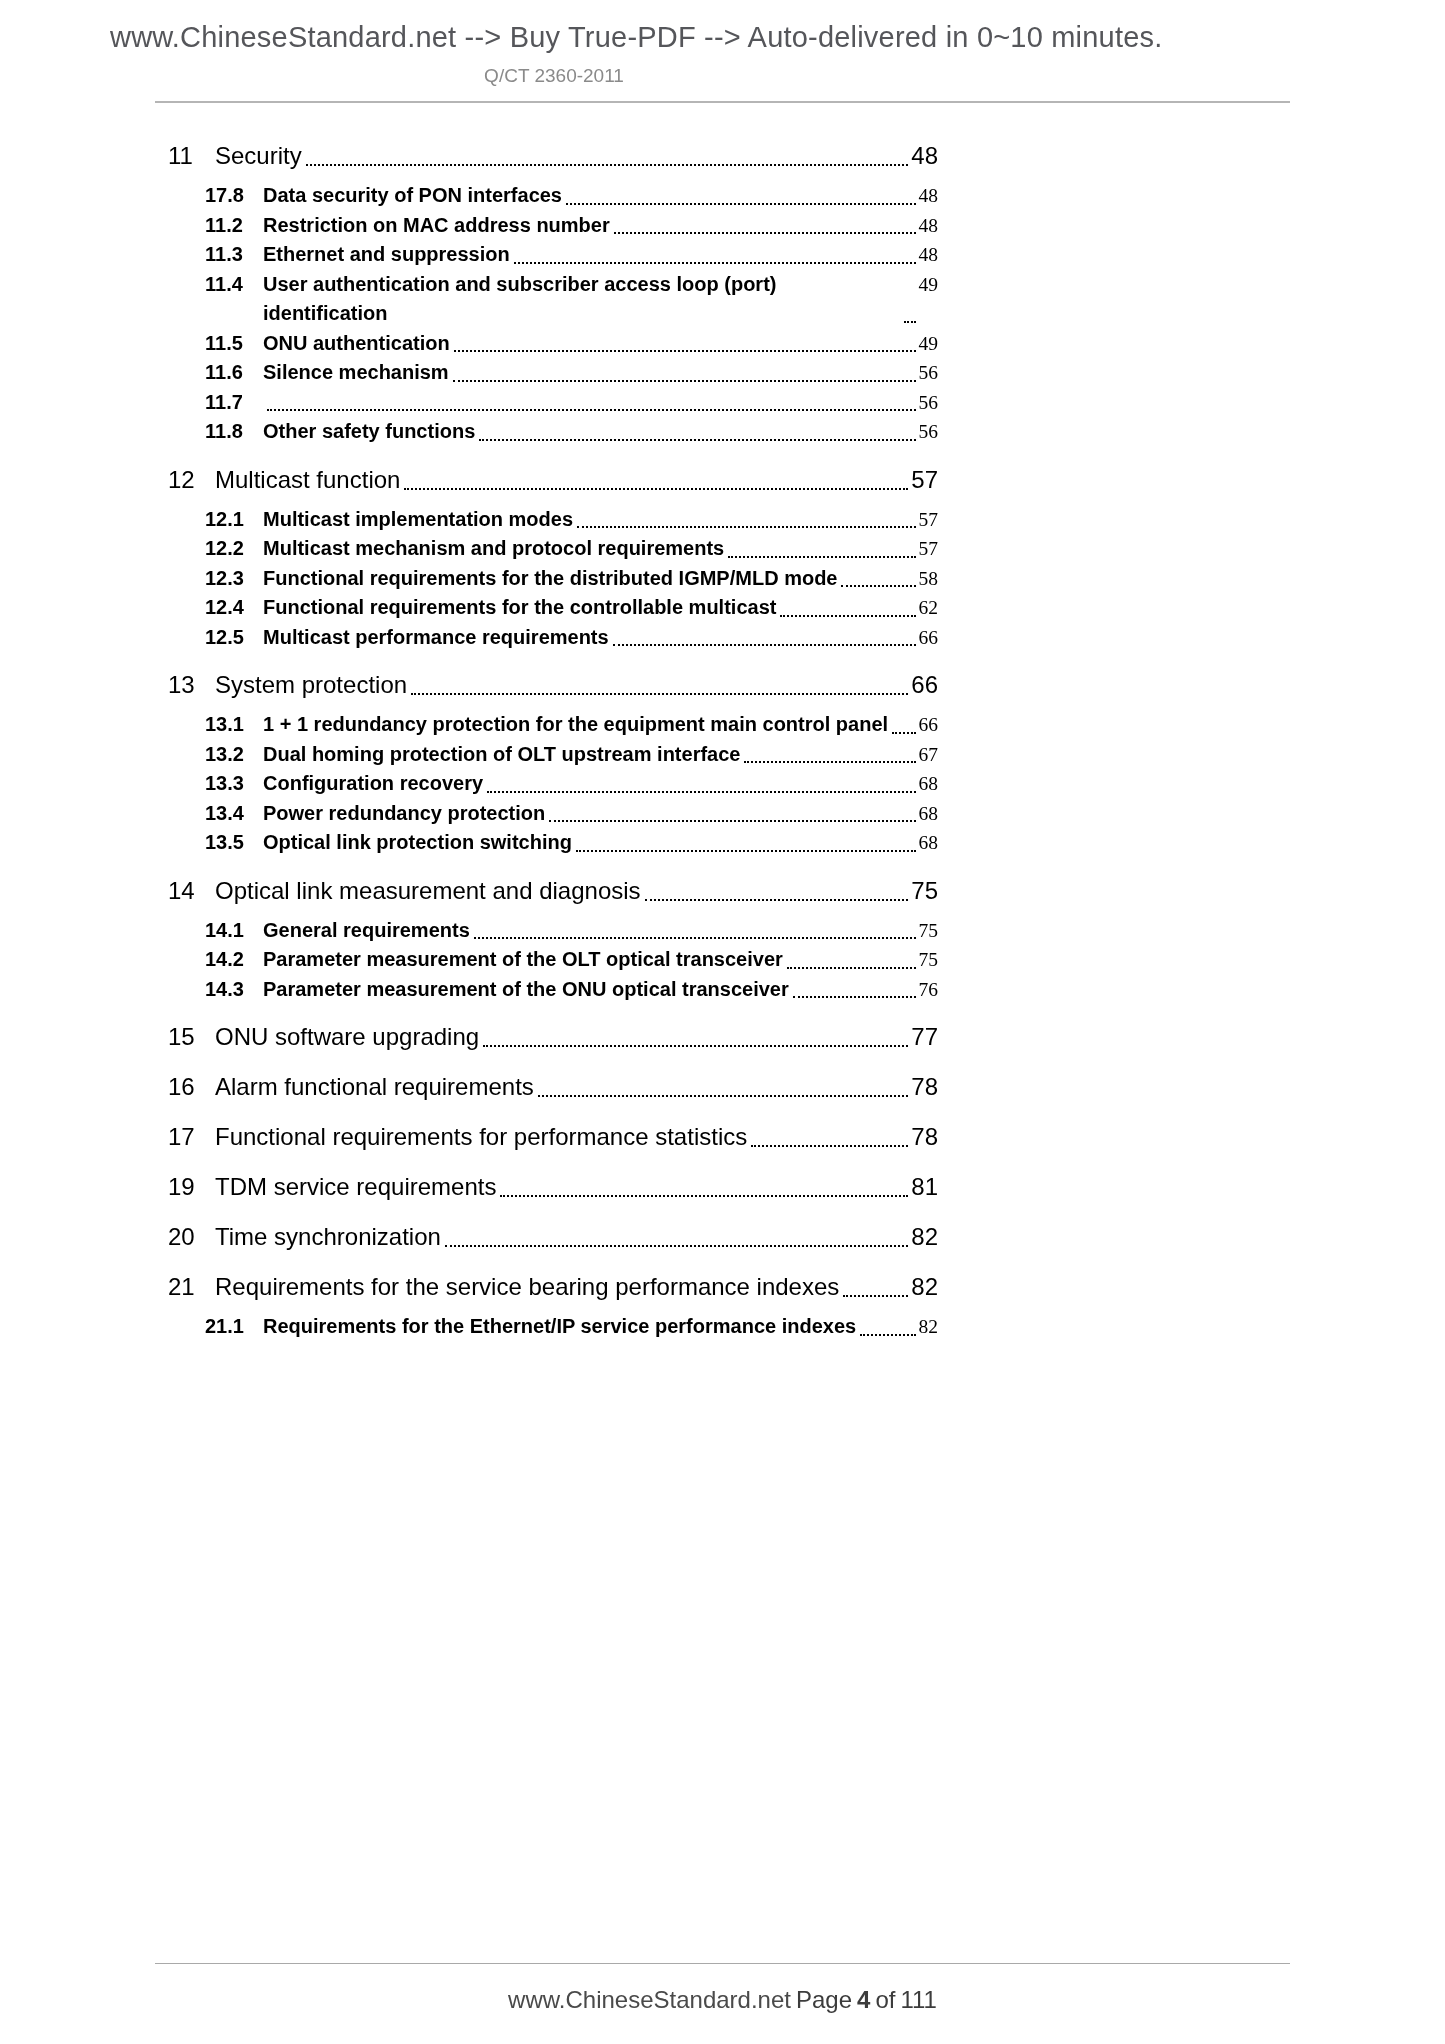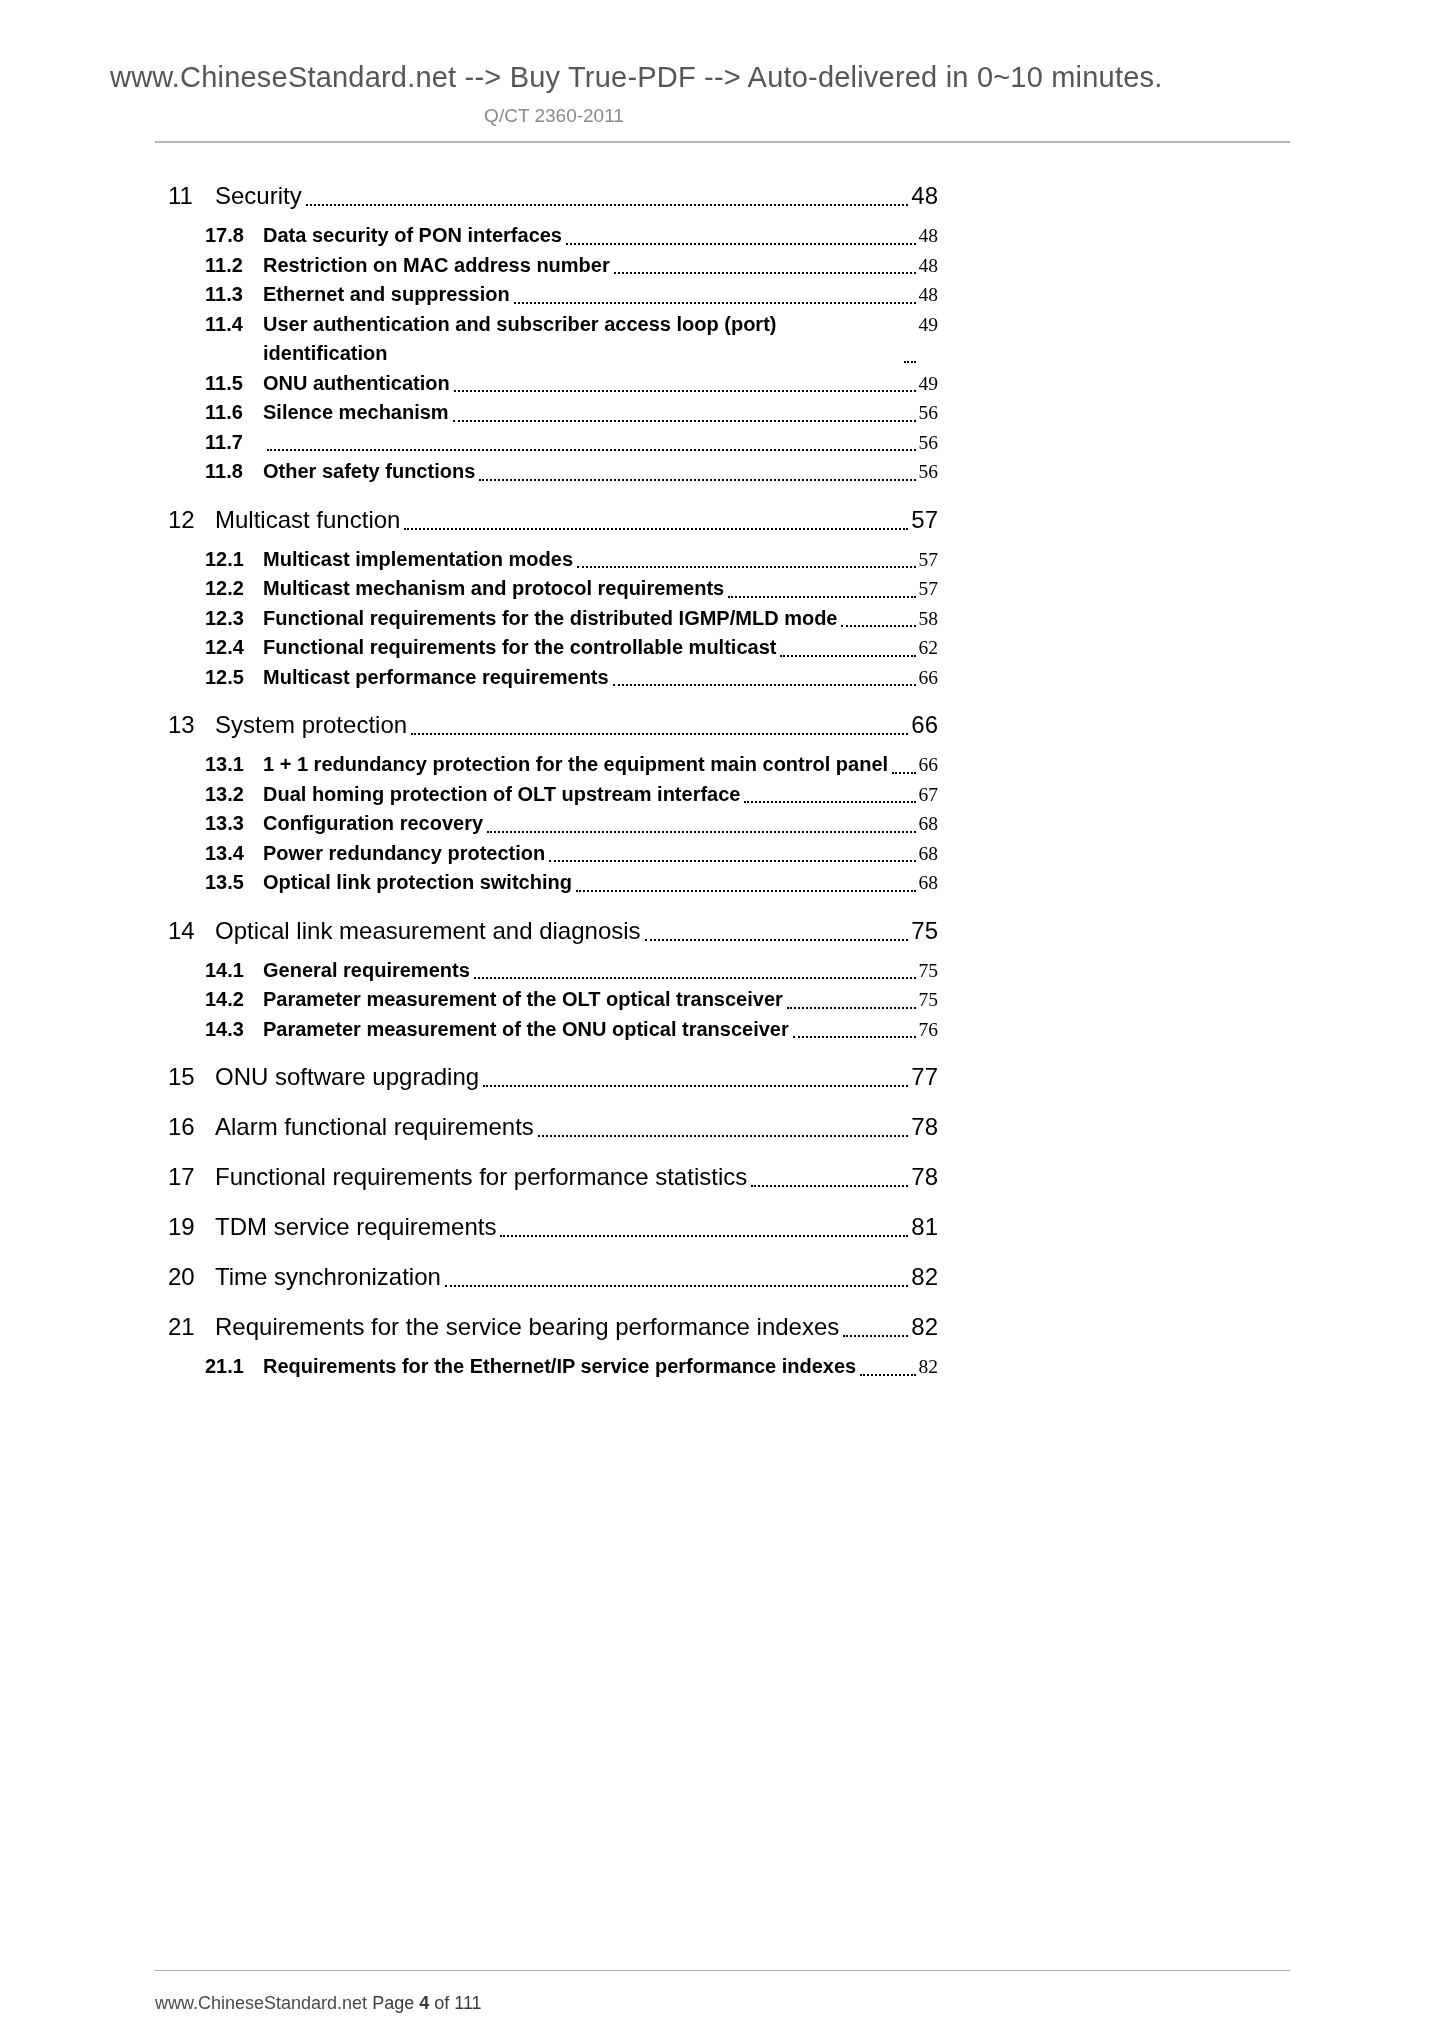--- a/index.html
+++ b/index.html
@@ -7,21 +7,21 @@
     position: relative;
     width: 1445px;
     min-height: 2044px;
     box-sizing: border-box;
     margin: 0 auto;
     background: #ffffff;
     font-family: "Liberation Sans", sans-serif;
     color: #000;
     display: flex;
     flex-direction: column;
-    padding: 60px 155px 30px 155px;
+    padding: 20px 155px 30px 155px;
   }
 
   
   .header-block { margin-left: -45px; width: 888px; }
   .banner {
     font-size: 29px;
     line-height: 34px;
     color: #55565a;
     letter-spacing: 0.2px;
     white-space: nowrap;
@@ -78,23 +78,23 @@
   .toc-row .pagenum { flex: 0 0 auto; font-weight: 400; }
   .toc-row.level1 .pagenum { font-size: 24px; }
   .toc-row.level2 .pagenum { font-family: "Liberation Serif", serif; font-size: 19.5px; }
 
   
   .footer {
     margin-top: auto;
     border-top: 1.5px solid #a9a9a9;
     padding-top: 22px;
     display: flex;
-    justify-content: flex-start;
+    justify-content: center;
     align-items: baseline;
-    font-size: 18px;
+    font-size: 24px;
     color: #3c3c3c;
   }
   .footer .site { color: #4a4a4a; }
   .footer .pageinfo span { margin-left: 5px; }
   .footer .pageinfo .cur { font-weight: 700; }
 </style>
 </head>
 <body>
 
 <div class="page">

